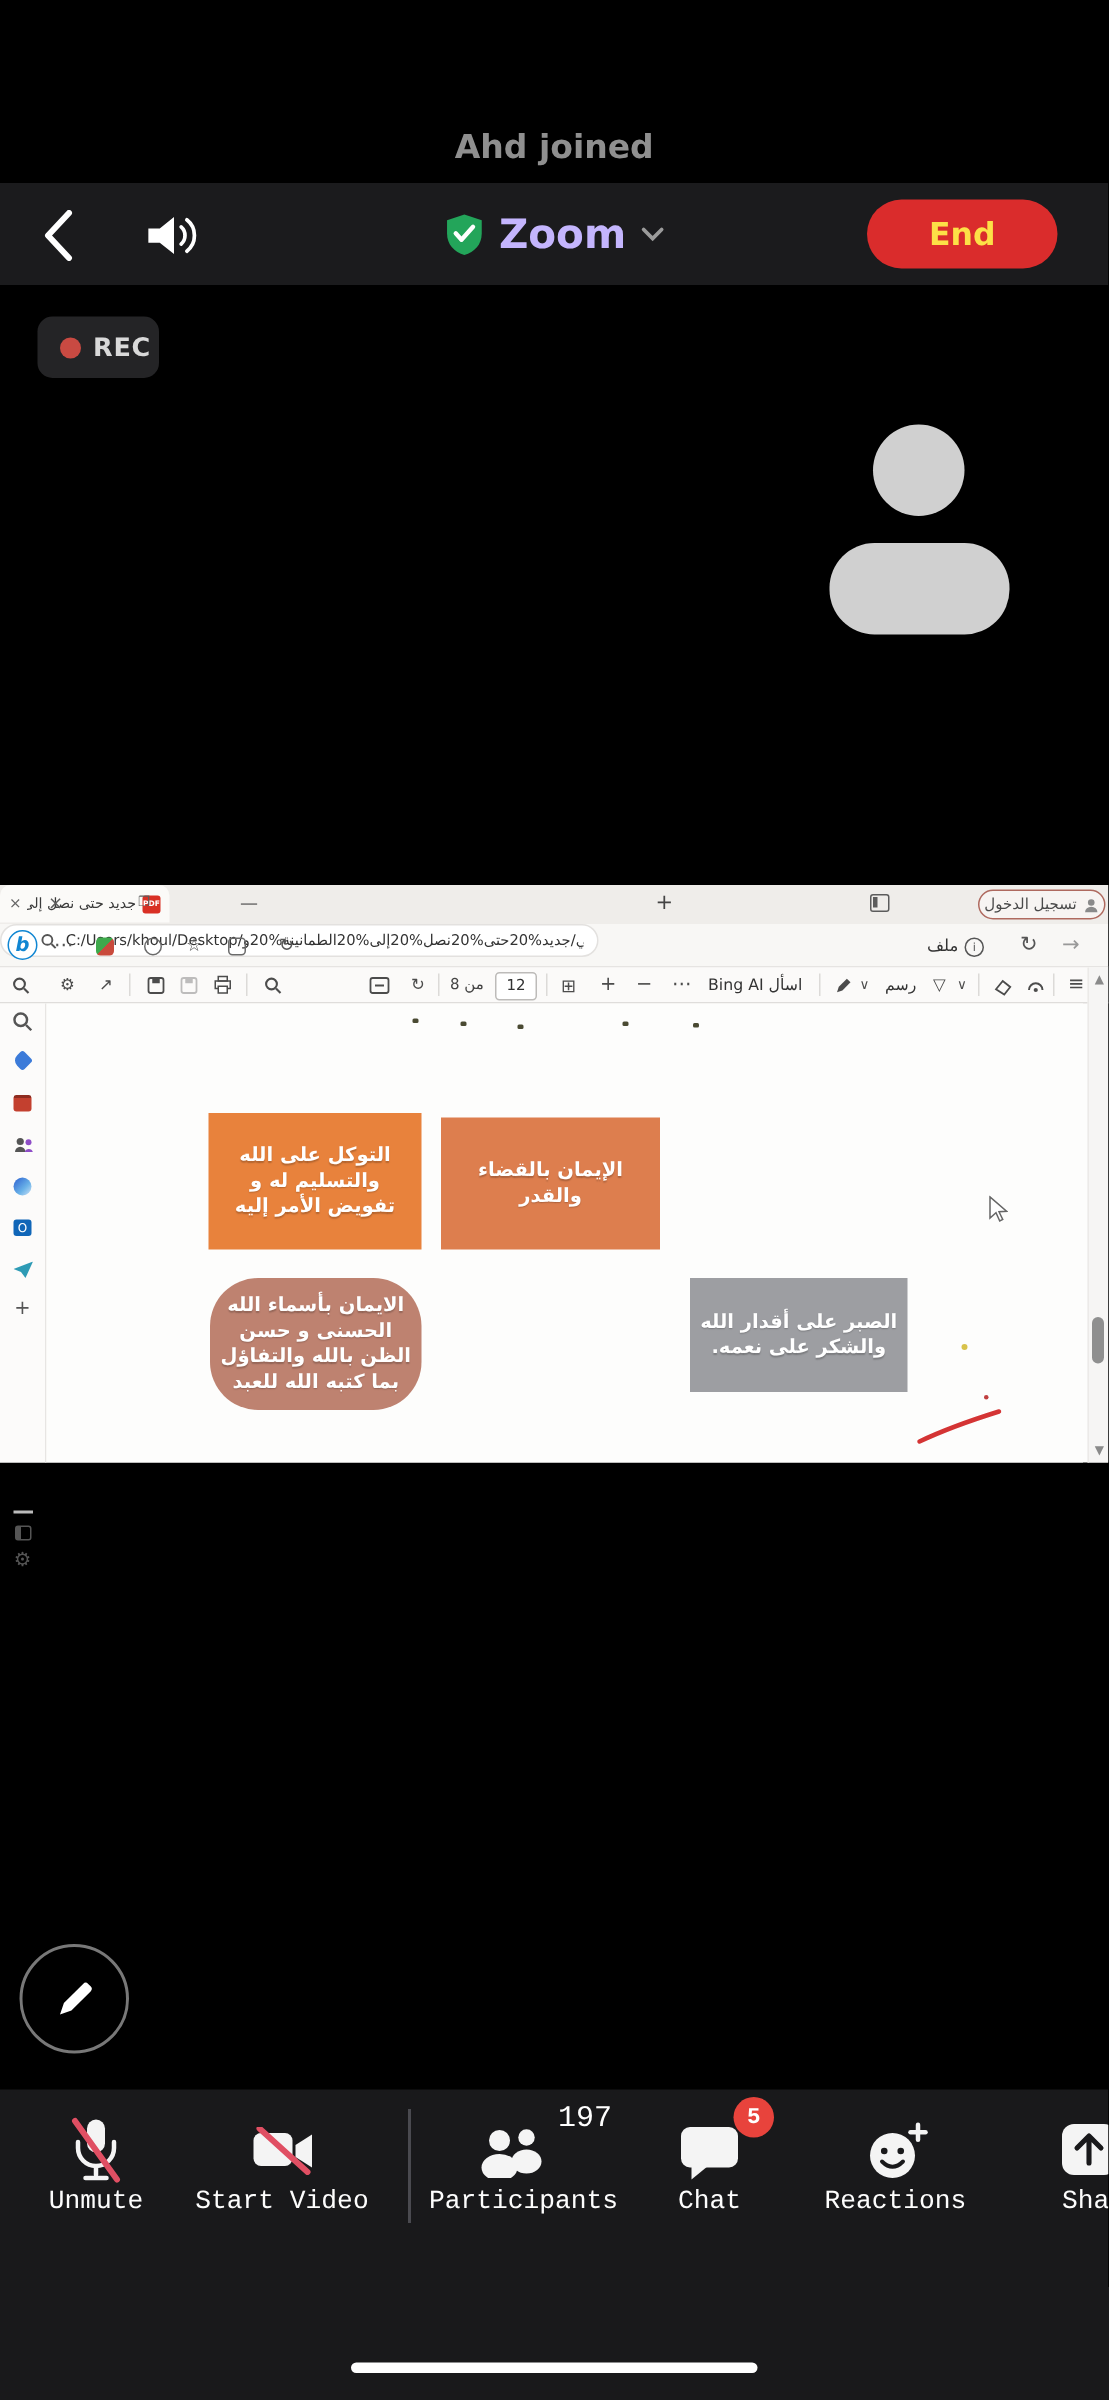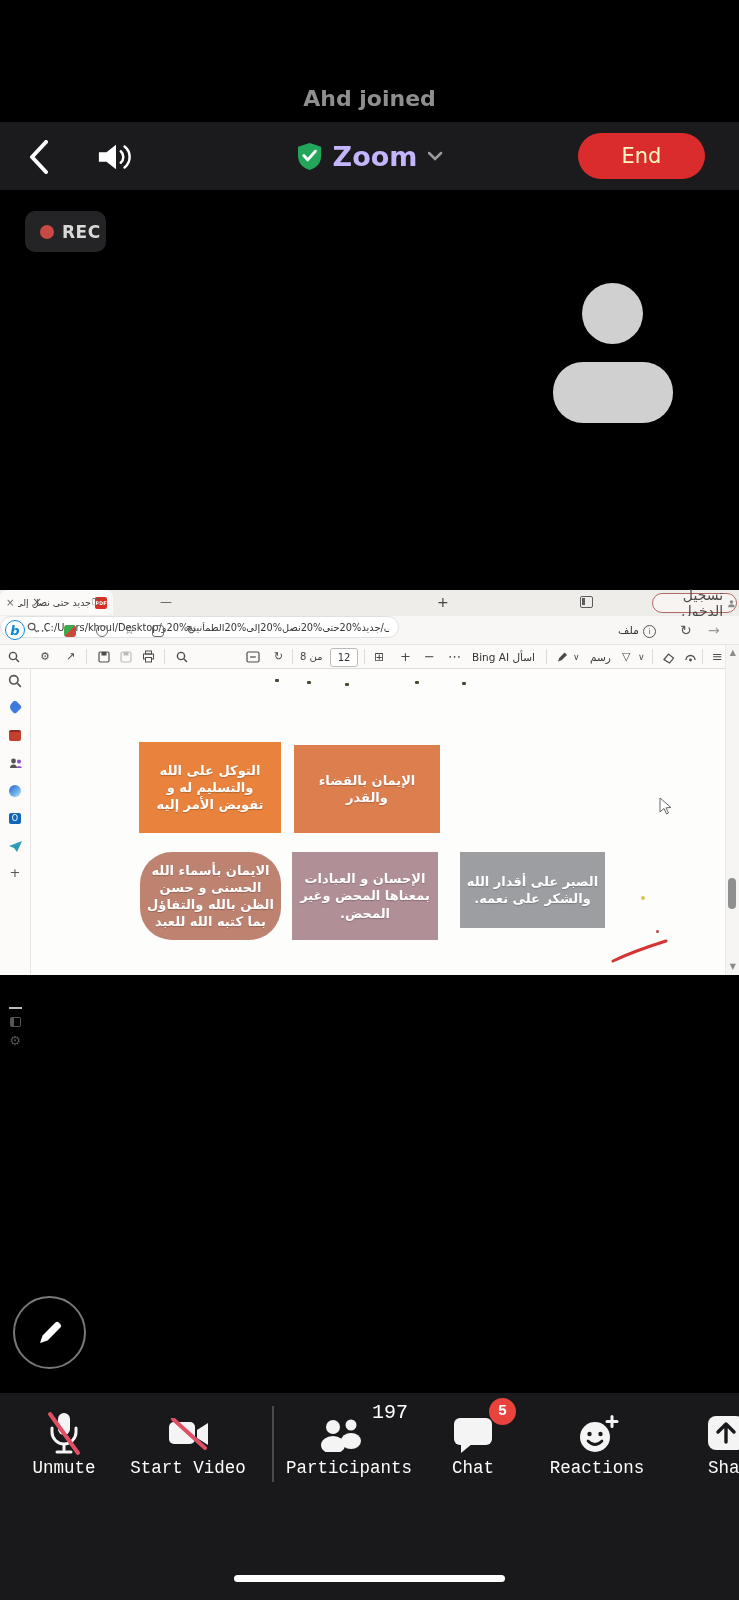--- a/index.html
+++ b/index.html
@@ -3,21 +3,21 @@
 <meta charset="utf-8">
 <style>
   html,body{margin:0;padding:0;background:#000;}
   .screen{position:relative;width:739px;height:1600px;background:#000;overflow:hidden;
           font-family:"DejaVu Sans",sans-serif;-webkit-font-smoothing:antialiased;}
   .abs{position:absolute;}
   
   .toast{top:86px;left:0;width:100%;text-align:center;color:#8F8F8F;font-size:22px;font-weight:600;}
   .call-header{top:122px;left:0;width:739px;height:68px;background:#1B1B1D;}
   .end-btn{right:34px;top:11px;width:127px;height:46px;border-radius:23px;background:var(--end-red);
-           color:#fef9c3;font-size:21px;font-weight:400;display:flex;align-items:center;justify-content:center;}
+           color:#fde047;font-size:21px;font-weight:700;display:flex;align-items:center;justify-content:center;}
   .hdr-center{left:50%;transform:translateX(-50%);top:0;height:68px;display:flex;align-items:center;gap:10px;}
   .hdr-title{color:#c4b5fd;font-size:27px;font-weight:700;}
   .rec{left:25px;top:211px;width:81px;height:41px;background:#242426;border-radius:10px;
        display:flex;align-items:center;gap:8px;padding-left:15px;box-sizing:border-box;}
   .rec-dot{width:14px;height:14px;border-radius:50%;background:var(--rec-red);}
   .rec-label{color:#D9D9D9;font-size:17px;font-weight:700;letter-spacing:.5px;}
   .avatar-head{left:582px;top:283px;width:61px;height:61px;border-radius:50%;background:#D0D0D0;}
   .avatar-body{left:553px;top:362px;width:120px;height:61px;border-radius:30px;background:#D0D0D0;}
   
   .browser{top:590px;left:0;width:739px;height:385px;background:#FDFDFC;font-size:11px;color:#4a4a4a;}
@@ -25,21 +25,21 @@
   .winbtn{top:6px;color:#5C5C5C;font-size:12px;line-height:1;}
   .tab{left:452px;top:1px;width:113px;height:25px;background:#FBFAF8;border-radius:7px 7px 0 0;
        display:flex;align-items:center;gap:4px;padding:0 6px;box-sizing:border-box;}
   .tab-title{flex:1;font-size:9.5px;color:#3B3B3B;direction:rtl;white-space:nowrap;overflow:hidden;}
   .pdfbadge{width:12px;height:12px;background:#D93025;border-radius:2px;color:#fff;font-size:5px;
             display:flex;align-items:center;justify-content:center;font-weight:700;}
   .vtabs{left:580px;top:6px;width:13px;height:12px;border:1.3px solid #5c5c5c;border-radius:2px;box-sizing:border-box;}
   .vtabs:before{content:"";position:absolute;left:1px;top:1px;width:3px;height:7px;background:#5c5c5c;}
   .signin{left:652px;top:3px;width:85px;height:20px;border:1px solid #AF6A5F;border-radius:10px;
           display:flex;align-items:center;justify-content:center;gap:4px;direction:rtl;
-          font-size:14px;color:#4a4a4a;background:#F7F4F2;box-sizing:border-box;}
+          font-size:10px;color:#4a4a4a;background:#F7F4F2;box-sizing:border-box;}
   .toolbar{top:26px;left:0;width:739px;height:29px;background:#F8F7F5;border-bottom:1px solid #E6E4E2;box-sizing:border-box;}
   .bing-b{left:5px;top:4px;width:20px;height:20px;border-radius:50%;border:1.6px solid #1086D2;
           color:#1086D2;font-style:italic;font-weight:700;font-size:13px;display:flex;align-items:center;
           justify-content:center;background:#fff;box-sizing:border-box;}
   .tbglyph{top:8px;color:#555;font-size:13px;line-height:1;}
   .chip{top:9px;width:12px;height:12px;border:1.3px solid #6b6b6b;border-radius:3px;box-sizing:border-box;}
   .chip-color{background:linear-gradient(135deg,#3FA94C 50%,#C94A3C 50%);border:none;}
   .addressbar{left:214px;top:3px;width:399px;height:22px;background:#fff;border:1px solid #E3E1DF;
               border-radius:11px;display:flex;align-items:center;gap:6px;padding:0 9px;box-sizing:border-box;}
   .url{flex:1;font-size:9.8px;color:#333;white-space:nowrap;overflow:hidden;direction:ltr;unicode-bidi:plaintext;}
@@ -255,21 +255,20 @@
     <div class="abs content">
       <span class="speck" style="left:244px;top:10px"></span>
       <span class="speck" style="left:276px;top:12px"></span>
       <span class="speck" style="left:314px;top:14px"></span>
       <span class="speck" style="left:384px;top:12px"></span>
       <span class="speck" style="left:431px;top:13px"></span>
 
       <div class="box" style="left: 263px; top: 76px; width: 146px; height: 88px; background: rgb(221, 126, 78); color: rgb(255, 255, 255);">الإيمان بالقضاء والقدر</div>
       <div class="box" style="left: 108px; top: 73px; width: 142px; height: 91px; background: rgb(232, 130, 60); color: rgb(255, 255, 255);">التوكل على الله والتسليم له و تفويض الأمر إليه</div>
       <div class="box" style="left: 429px; top: 183px; width: 145px; height: 76px; background: rgb(157, 158, 162); color: rgb(255, 255, 255);">الصبر على أقدار الله والشكر على نعمه.</div>
-      <div class="box" style="left: 261px; top: 183px; width: 146px; height: 88px; background: rgb(176, 143, 151); color: rgb(255, 255, 255);">الإحسان و العبادات بمعناها المحض وغير المحض.</div>
       <div class="box" style="left: 109px; top: 183px; width: 141px; height: 88px; background: rgb(190, 130, 112); color: rgb(255, 255, 255); border-radius: 32px;">الايمان بأسماء الله الحسنى و حسن الظن بالله والتفاؤل بما كتبه الله للعبد</div>
 
       <span class="abs" style="left:610px;top:227px;width:4px;height:4px;border-radius:50%;background:#D8C24A"></span>
       <span class="abs" style="left:625px;top:261px;width:3px;height:3px;border-radius:50%;background:#C04040"></span>
       <svg class="abs" style="left:575px;top:266px" width="70" height="32" viewBox="0 0 70 32">
         <path d="M7,26 Q28,16 60,6" stroke="var(--annot-red)" stroke-width="3" fill="none" stroke-linecap="round"></path>
       </svg>
       <svg class="abs" style="left:628px;top:128px" width="13" height="19" viewBox="0 0 13 19">
         <path d="M1,1 L1,15 L5,11.5 L7.5,17 L9.5,16 L7,10.8 L12,10.5 Z" fill="#fff" stroke="#666" stroke-width="1"></path>
       </svg>

